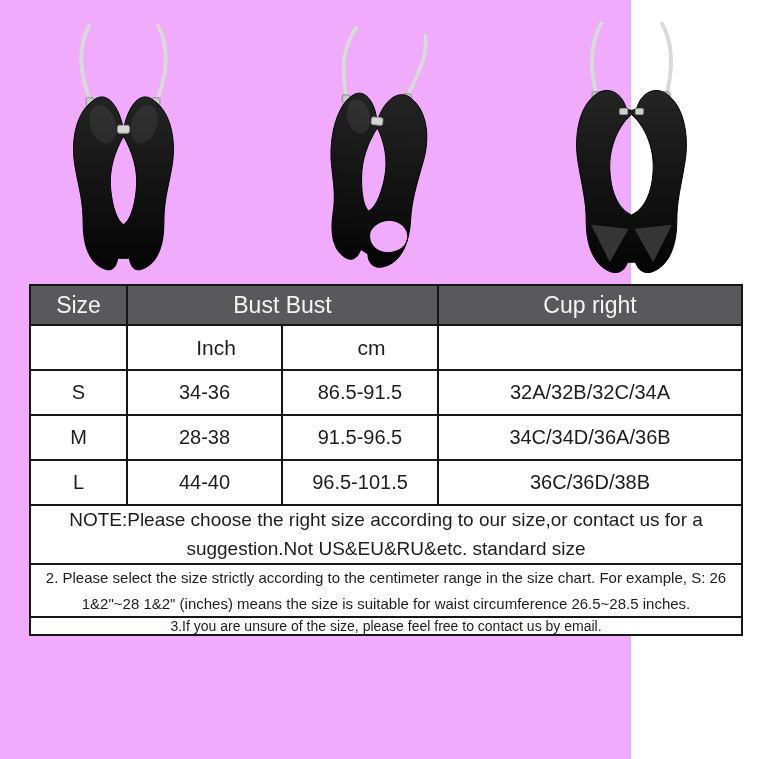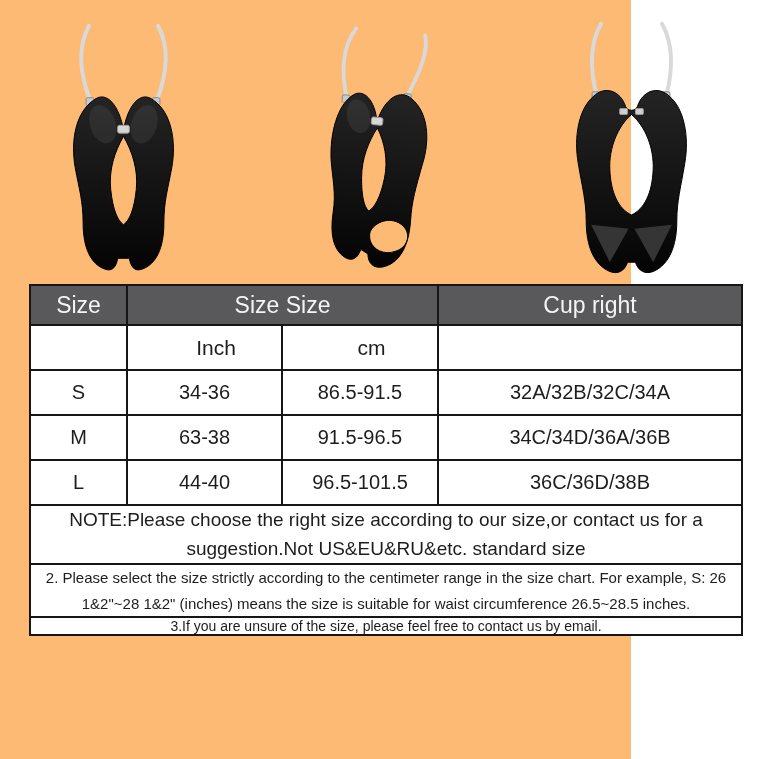--- a/index.html
+++ b/index.html
@@ -1,21 +1,21 @@
 <!DOCTYPE html>
 <html><head>
 <meta charset="utf-8">
 <style>
   html,body{margin:0;padding:0;}
   body{
     width:763px;height:759px;background:#ffffff;
     font-family:"Liberation Sans", sans-serif;
     overflow:hidden;
   }
-  .stage{position:relative;width:631px;height:759px;background:#fdba74;}
+  .stage{position:relative;width:631px;height:759px;background:#f0abfc;}
 
   
   .products{position:absolute;top:0;left:0;width:763px;height:283px;display:flex;}
   .product{flex:1;display:flex;align-items:flex-start;justify-content:center;margin:0;padding:0;}
   .product svg{height:266px;margin-top:12px;}
 
   
   .size-table{
     position:absolute;top:284px;left:29px;width:712px;
     border-collapse:collapse;table-layout:fixed;background:#fff;
@@ -129,40 +129,40 @@
   <table class="size-table">
     <colgroup>
       <col style="width:97px">
       <col style="width:155px">
       <col style="width:156px">
       <col style="width:304px">
     </colgroup>
     <thead>
       <tr class="head-row">
         <th>Size</th>
-        <th colspan="2">Size Size</th>
+        <th colspan="2">Bust Bust</th>
         <th>Cup right</th>
       </tr>
     </thead>
     <tbody>
       <tr class="unit-row">
         <td></td>
         <td>Inch</td>
         <td>cm</td>
         <td></td>
       </tr>
       <tr class="data-row">
         <td>S</td>
         <td>34-36</td>
         <td>86.5-91.5</td>
         <td>32A/32B/32C/34A</td>
       </tr>
       <tr class="data-row">
         <td>M</td>
-        <td>63-38</td>
+        <td>28-38</td>
         <td>91.5-96.5</td>
         <td>34C/34D/36A/36B</td>
       </tr>
       <tr class="data-row">
         <td>L</td>
         <td>44-40</td>
         <td>96.5-101.5</td>
         <td>36C/36D/38B</td>
       </tr>
       <tr>

